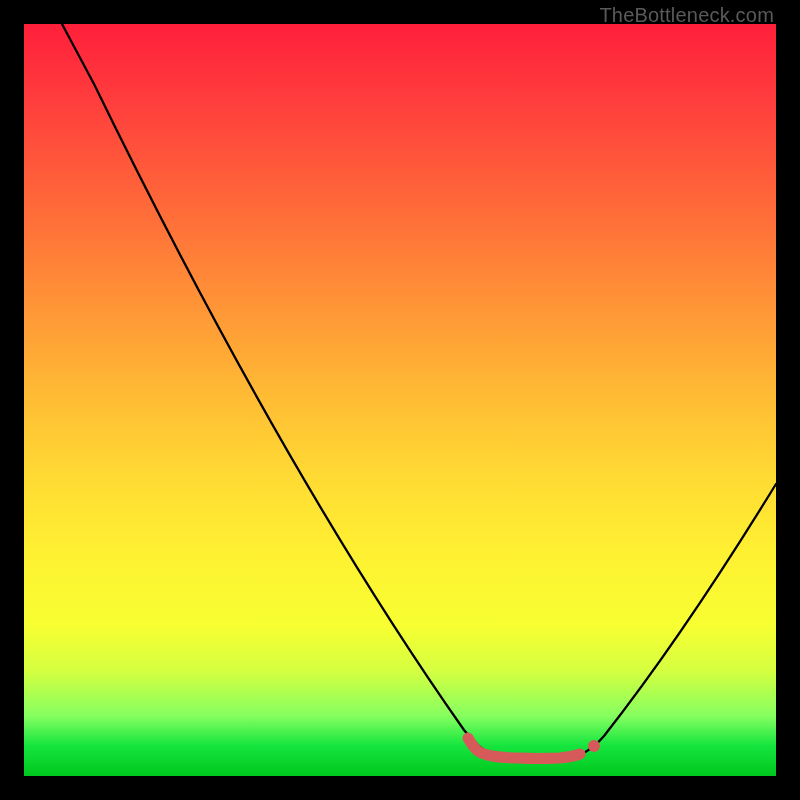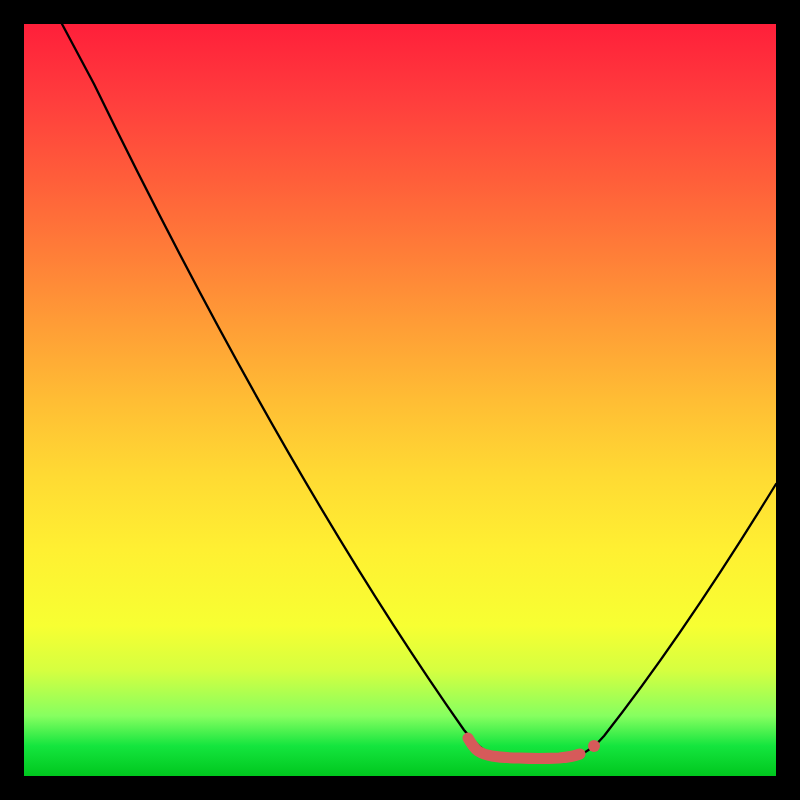--- a/index.html
+++ b/index.html
@@ -73,20 +73,21 @@
   .dot {
     fill: #d65a5a;
   }
 </style>
 </head>
 <body>
 <div class="wrapper">
 
   <div class="plot-area"></div>
 
+  <div class="watermark">TheBottleneck.com</div>
 
   <svg class="overlay" viewBox="0 0 752 752">
 
     <path class="curve" d="M 38 0
          L 70 60
          Q 260 450 440 706
          Q 455 726 475 735
          L 540 735
          Q 562 733 580 712
          Q 660 610 752 460"></path>

